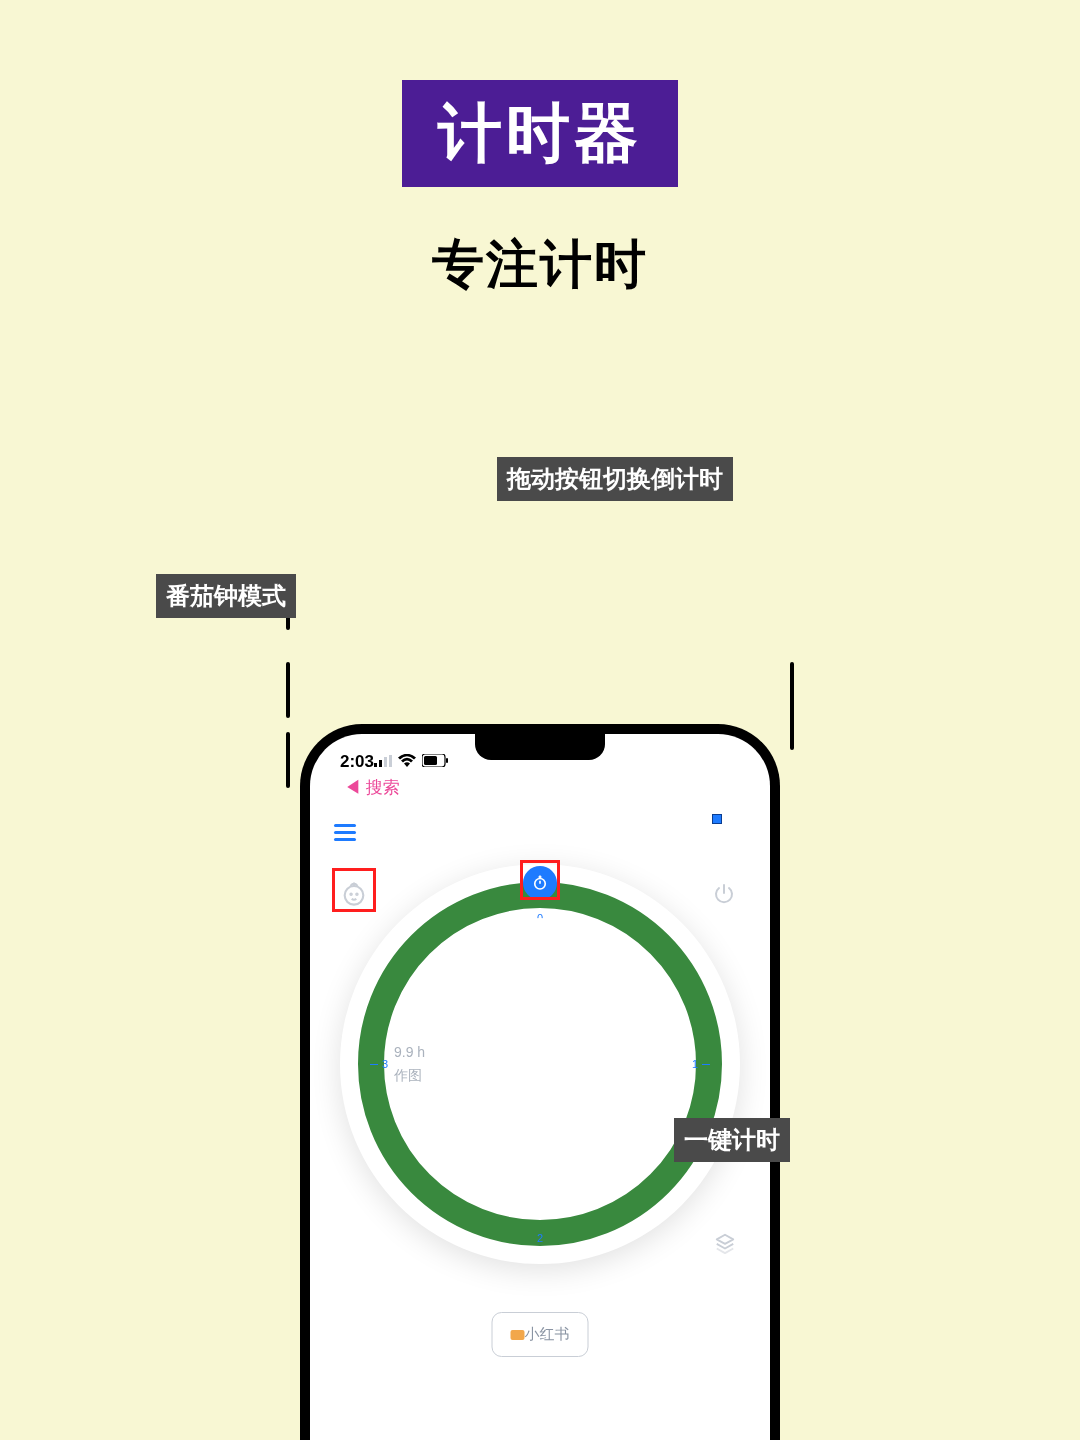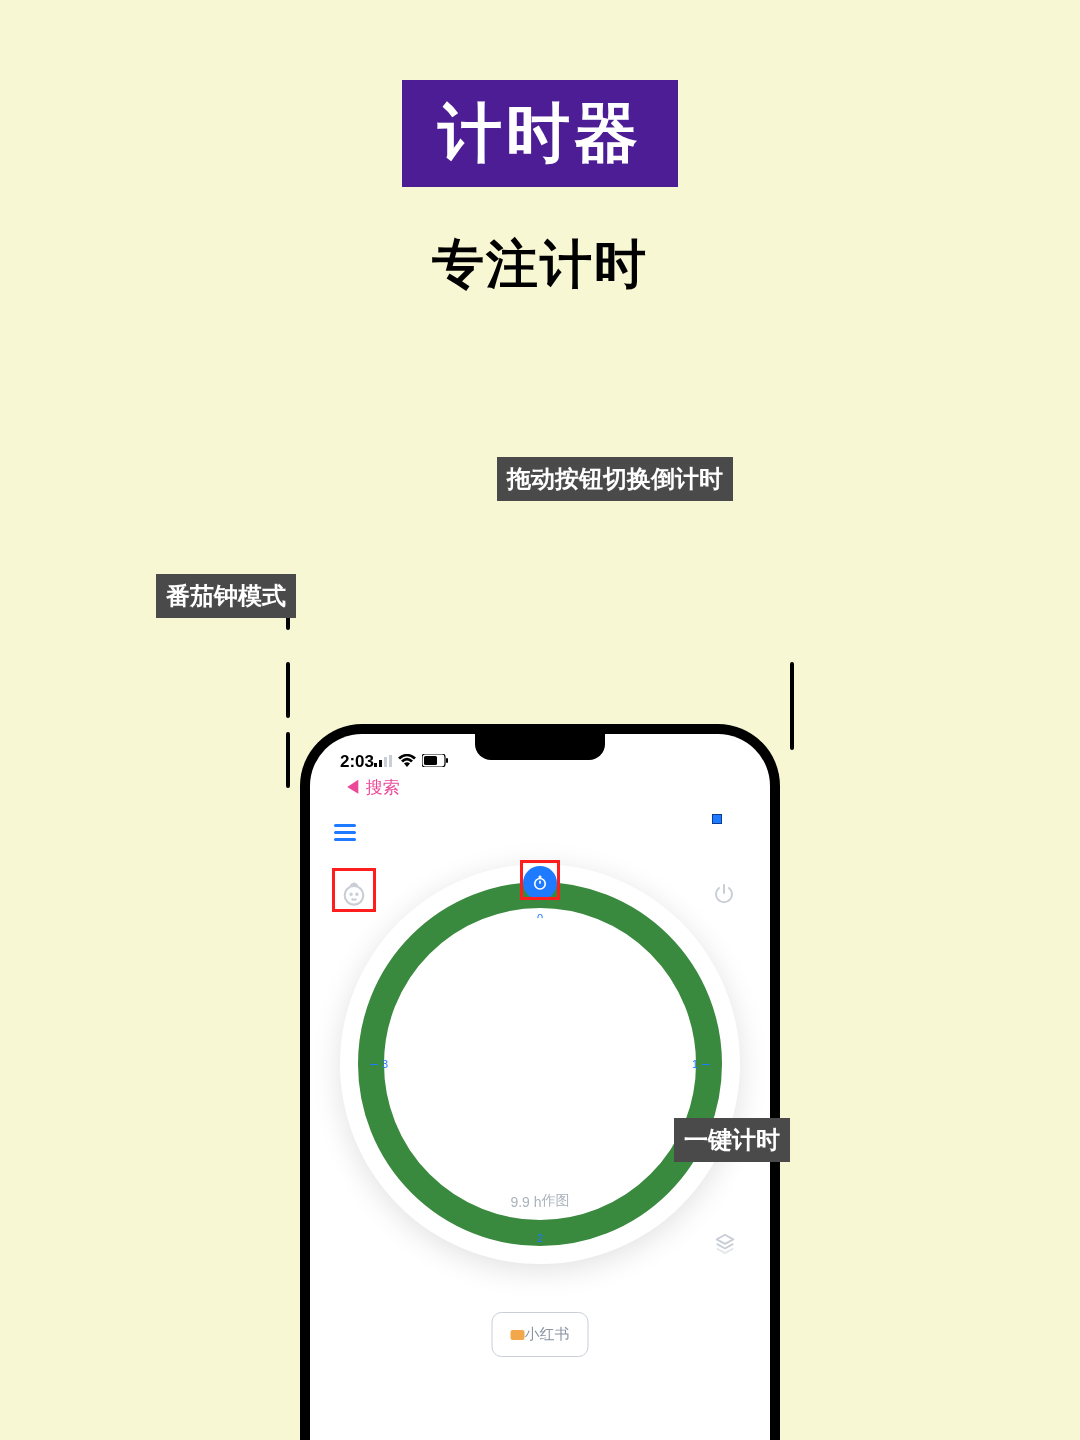--- a/index.html
+++ b/index.html
@@ -133,22 +133,22 @@
     inset: 18px;
     border-radius: 50%;
     border: 26px solid #39893e;
   }
   .timer-inner {
     position: absolute;
     inset: 54px;
     border-radius: 50%;
     background: #fff;
     display: flex;
-    flex-direction: row;
-    align-items: flex-end;
+    flex-direction: column;
+    align-items: flex-start;
     justify-content: center;
   }
   .timer-top { color: #aab2bd; font-size: 14px; }
   .timer-val {
     color: #1e7bff;
     font-size: 40px;
     font-weight: 600;
     margin: 24px 0;
     letter-spacing: 1px;
   }

